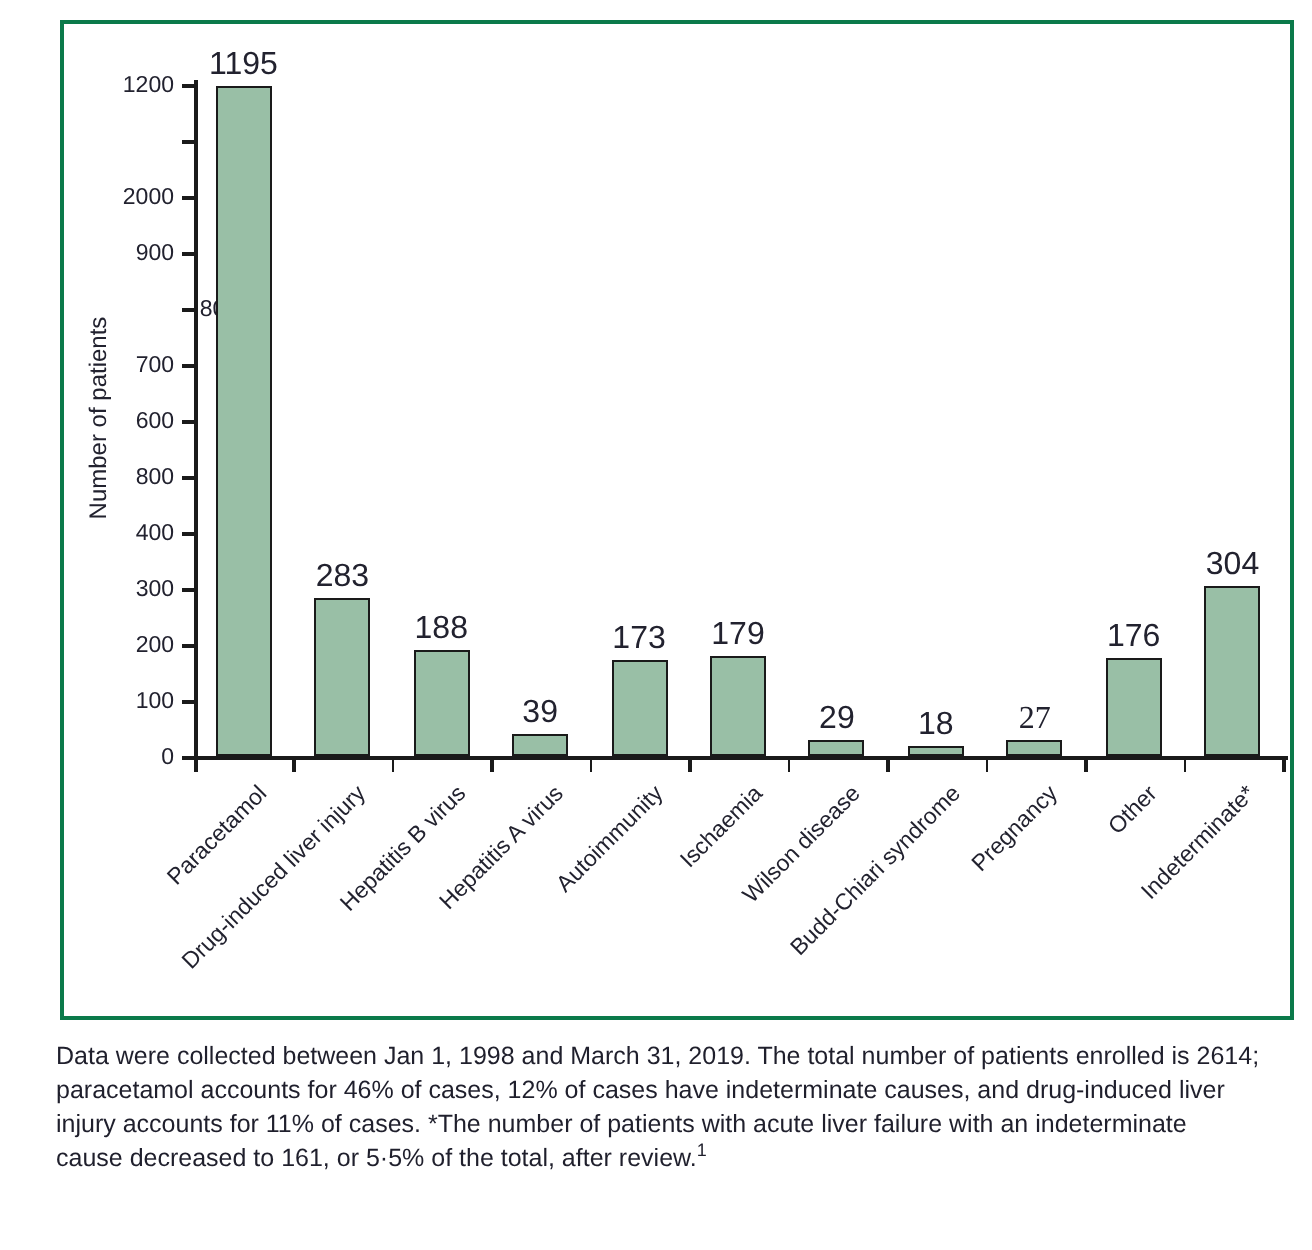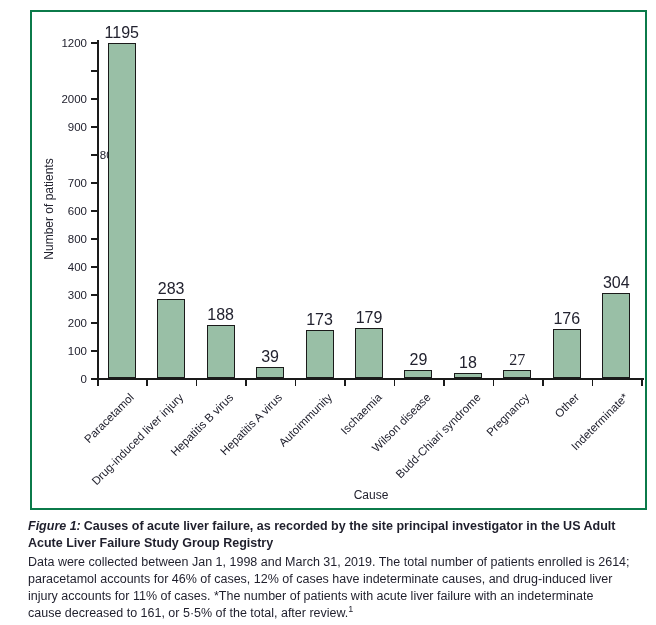--- a/index.html
+++ b/index.html
@@ -48,21 +48,20 @@
   .caption .fig-label{font-weight:bold;font-style:italic;padding-right:3px;}
   .caption .body{margin-top:2px;}
   sup{font-size:9px;line-height:0;}
 </style>
 </head>
 <body>
 
 <div class="panel">
   <div class="plot" id="plot">
     <div class="ylabel" style="left:-63px;top:190px;">Number of patients</div>
-    <div class="xlabel" style="left:279px;top:476px;">Cause</div>
   <div class="yaxis-line" style="left: 65px; top: 28px; height: 339.5px;"></div>
       <div class="xaxis-line" style="left: 65px; top: 366px; width: 547px;"></div>
       <div class="ytick" style="left: 59px; top: 366px;"></div>
       <div class="ytick-label" style="left: -1px; top: 360px;">0</div>
       <div class="ytick" style="left: 59px; top: 338px;"></div>
       <div class="ytick-label" style="left: -1px; top: 332px;">100</div>
       <div class="ytick" style="left: 59px; top: 310px;"></div>
       <div class="ytick-label" style="left: -1px; top: 304px;">200</div>
       <div class="ytick" style="left: 59px; top: 282px;"></div>
       <div class="ytick-label" style="left: -1px; top: 276px;">300</div>
@@ -126,19 +125,16 @@
       <div class="bar" style="left: 520.818px; top: 316.72px; width: 28px; height: 49.28px; background: rgb(153, 191, 166); border-color: rgb(26, 26, 26);"></div>
       <div class="bar-value" style="left: 502.818px; top: 299.72px;">176</div>
       <div class="cat-label" style="top: 379px; right: 72.1818px;">Other</div>
       <div class="bar" style="left: 570.273px; top: 280.88px; width: 28px; height: 85.12px; background: rgb(153, 191, 166); border-color: rgb(26, 26, 26);"></div>
       <div class="bar-value" style="left: 552.273px; top: 263.88px;">304</div>
       <div class="cat-label" style="top: 379px; right: 22.7273px;">Indeterminate*</div>
     </div>
 </div>
 
 <div class="caption">
-  <div class="title">
-    <span class="fig-label">Figure 1:</span><span>Causes of acute liver failure, as recorded by the site principal investigator in the US Adult Acute Liver Failure Study Group Registry</span>
-  </div>
   <div class="body">
     <span>Data were collected between Jan 1, 1998 and March 31, 2019. The total number of patients enrolled is 2614; paracetamol accounts for 46% of cases, 12% of cases have indeterminate causes, and drug-induced liver injury accounts for 11% of cases. *The number of patients with acute liver failure with an indeterminate cause decreased to 161, or 5·5% of the total, after review.</span><sup>1</sup>
   </div>
 </div>
 
 </body></html>

